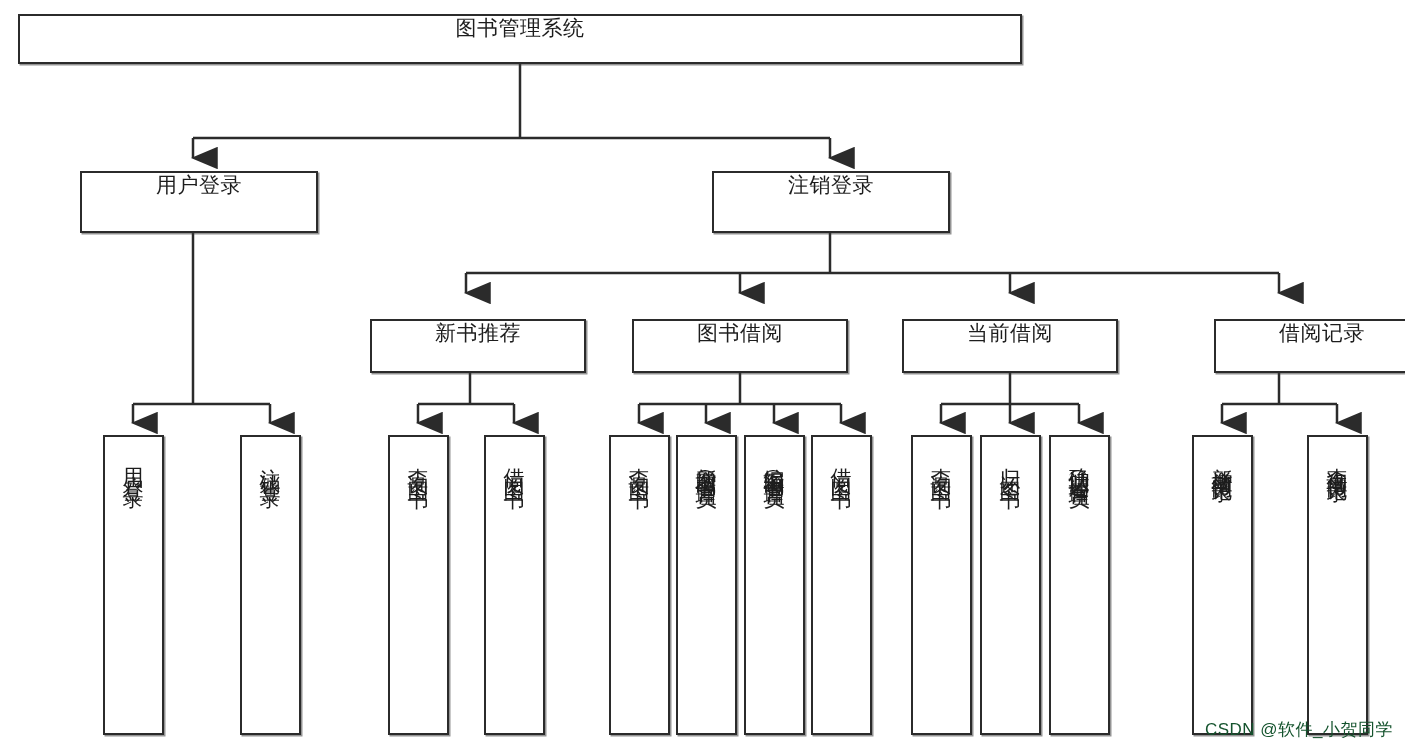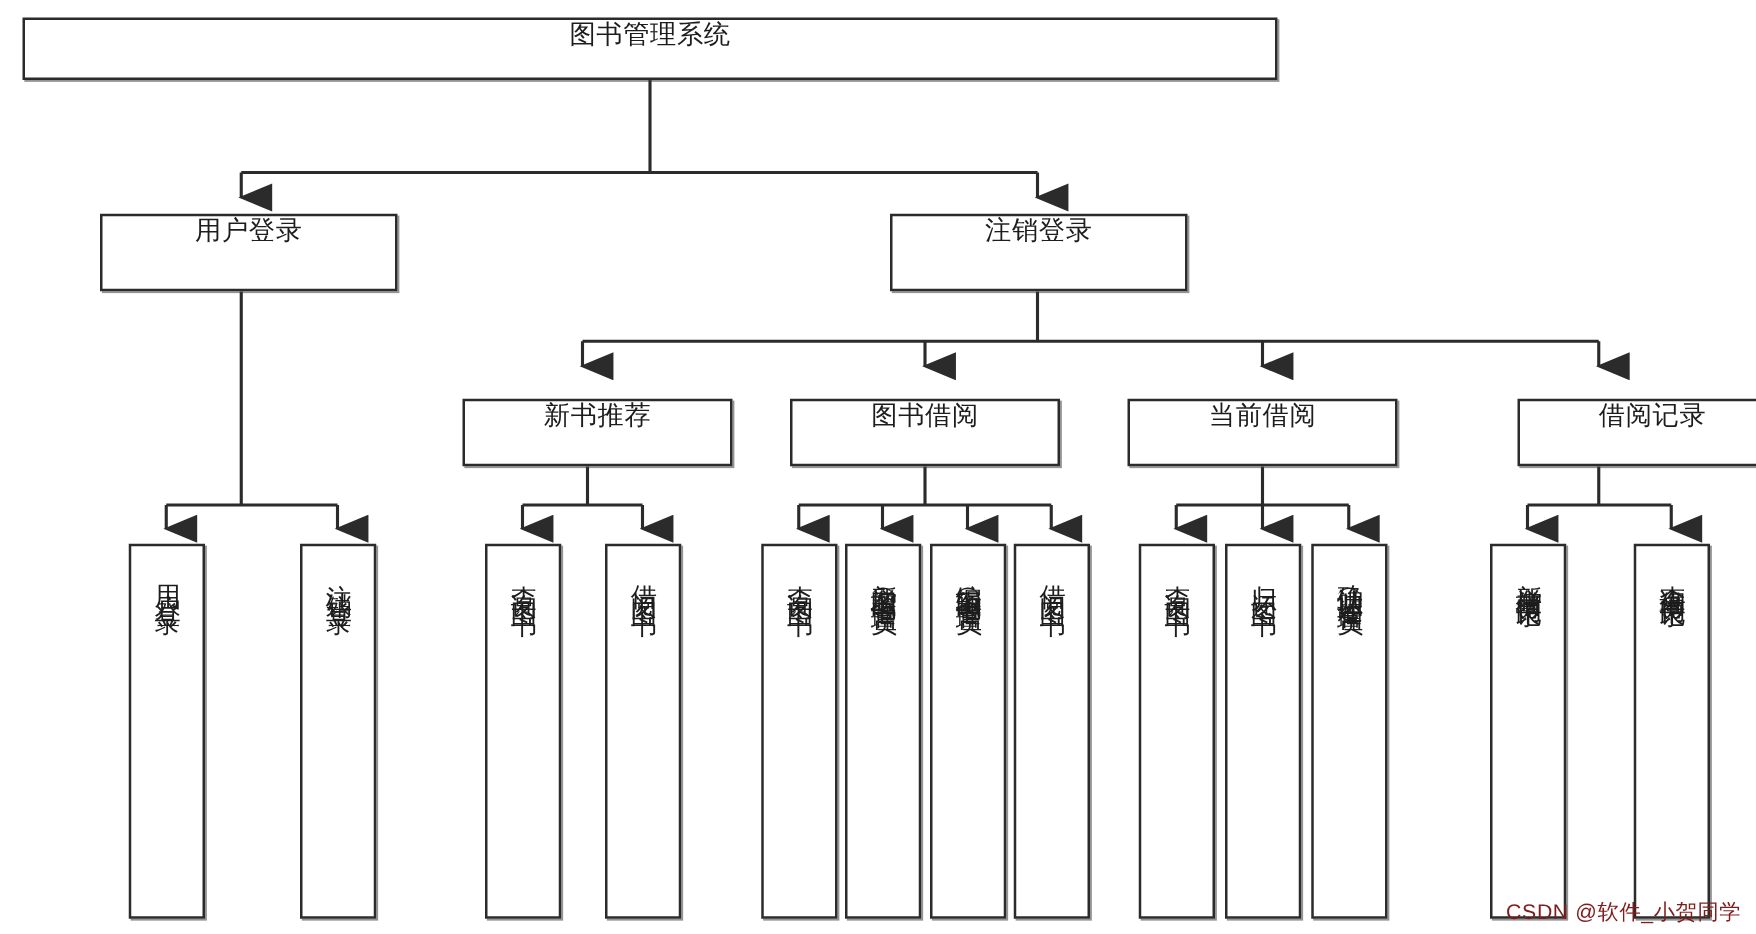--- a/index.html
+++ b/index.html
@@ -66,21 +66,21 @@
     text-align: left;
   }
   .node.v.tight .lbl {
     letter-spacing: 3px;
   }
   .watermark {
     position: absolute;
     right: 12px;
     bottom: 6px;
     font-size: 17px;
-    color: #7f1d1d;
+    color: #14532d;
     white-space: nowrap;
     letter-spacing: 0.5px;
   }
 </style>
 </head>
 <body>
 
 <div id="canvas">
 
   <svg id="wires" viewBox="0 0 1405 747">

